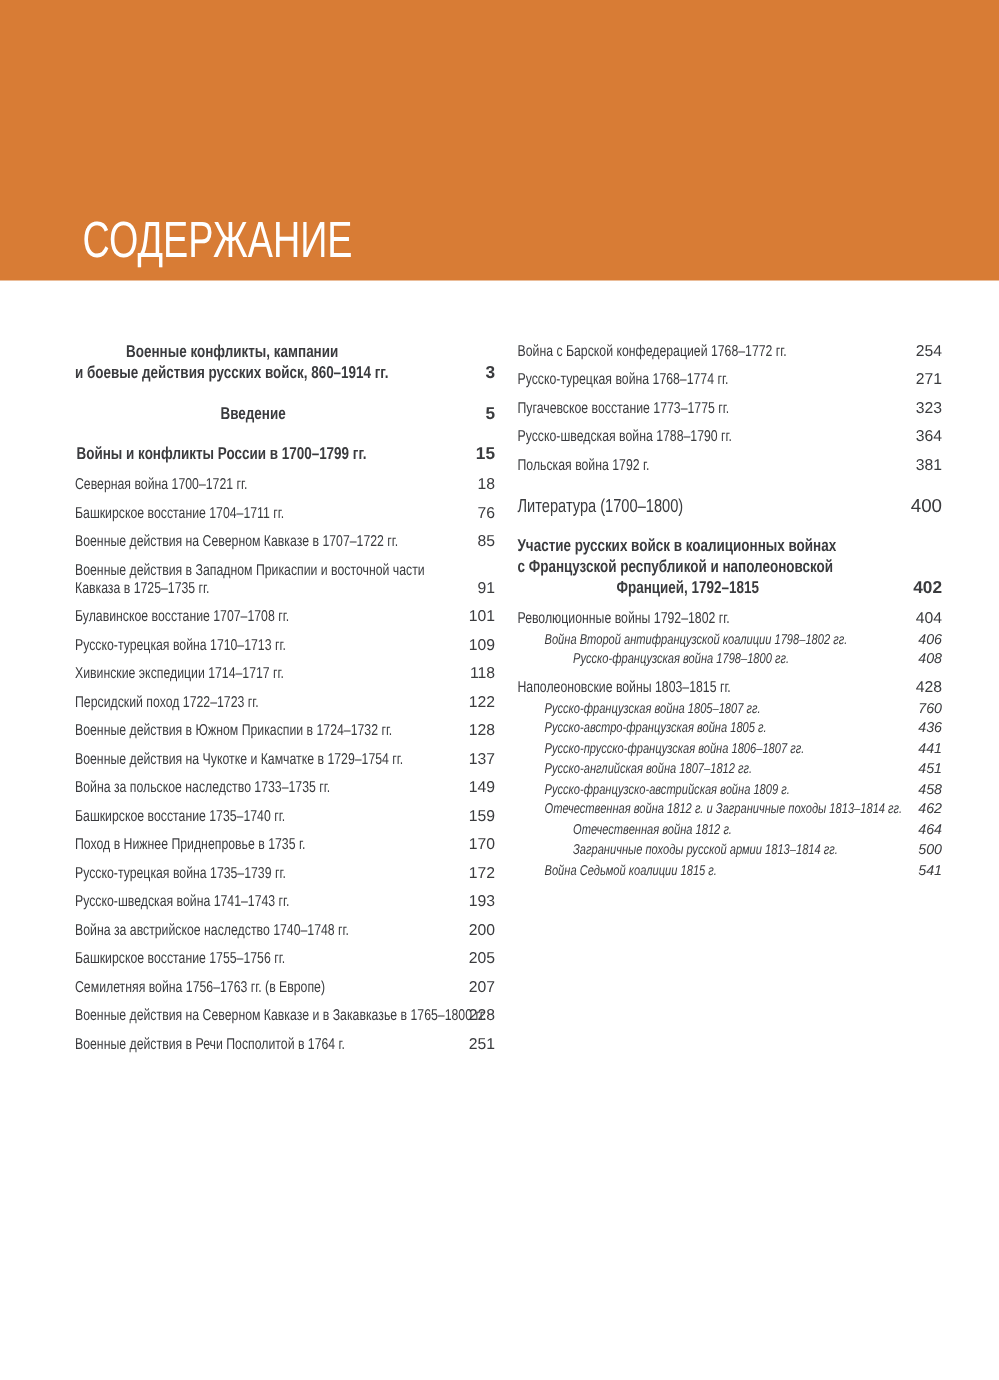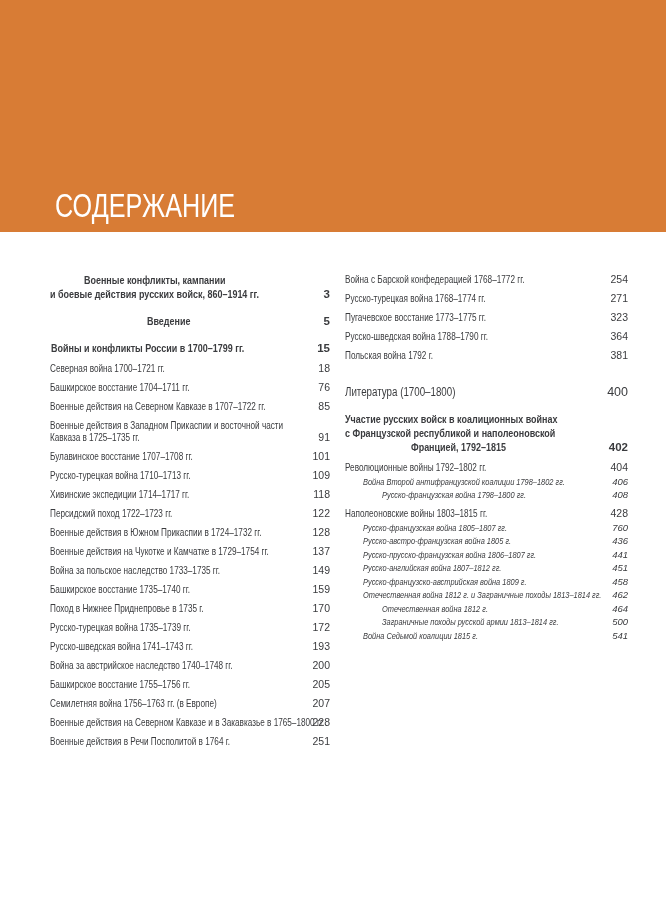--- a/index.html
+++ b/index.html
@@ -8,21 +8,21 @@
   }
   body {
     width: 666px;
     height: 920px;
     overflow: hidden;
     background: var(--page-bg, #ffffff);
     font-family: "Liberation Sans", sans-serif;
     color: var(--text-color, #3a3b3e);
   }
   .band {
-    height: 232px;
+    height: 187px;
     background: var(--band-color, #d87c35);
     position: relative;
     text-decoration: underline;
   }
   .band h1 {
     position: absolute;
     left: 55px;
     bottom: 10px;
     margin: 0;
     color: #ffffff;
@@ -76,21 +76,21 @@
     font-size: 11.5px;
     font-weight: bold;
     margin-top: 13px;
     text-align: center;
   }
   .section .line { line-height: 14px; }
 
   
   .section-light {
     font-size: 12.5px;
-    margin-top: 24px;
+    margin-top: 14px;
   }
   .section-light .line { line-height: 14px; }
 
   
   .sub1, .sub2 {
     font-style: italic;
     font-size: 9.5px;
     margin-top: 3.5px;
   }
   .sub1 .line, .sub2 .line { line-height: 10px; }

